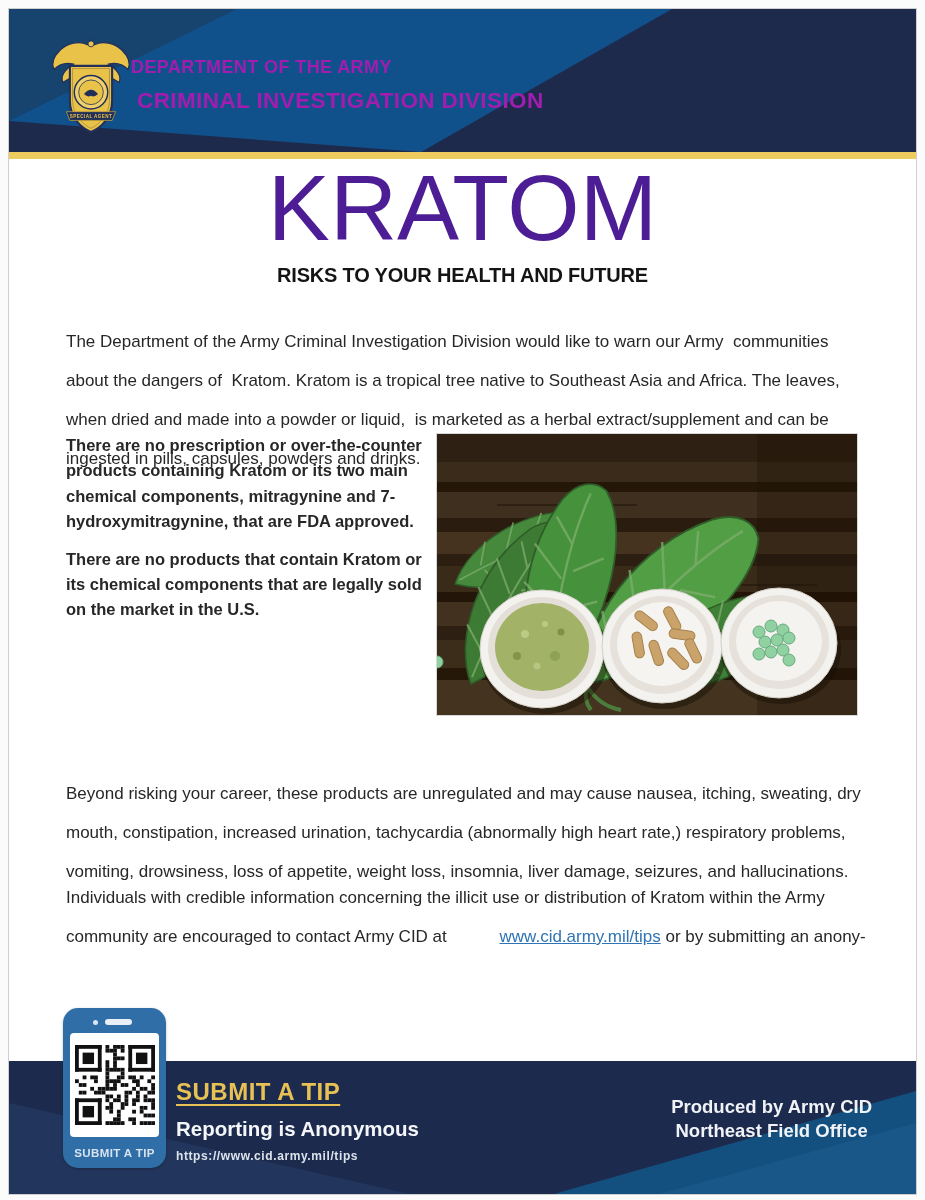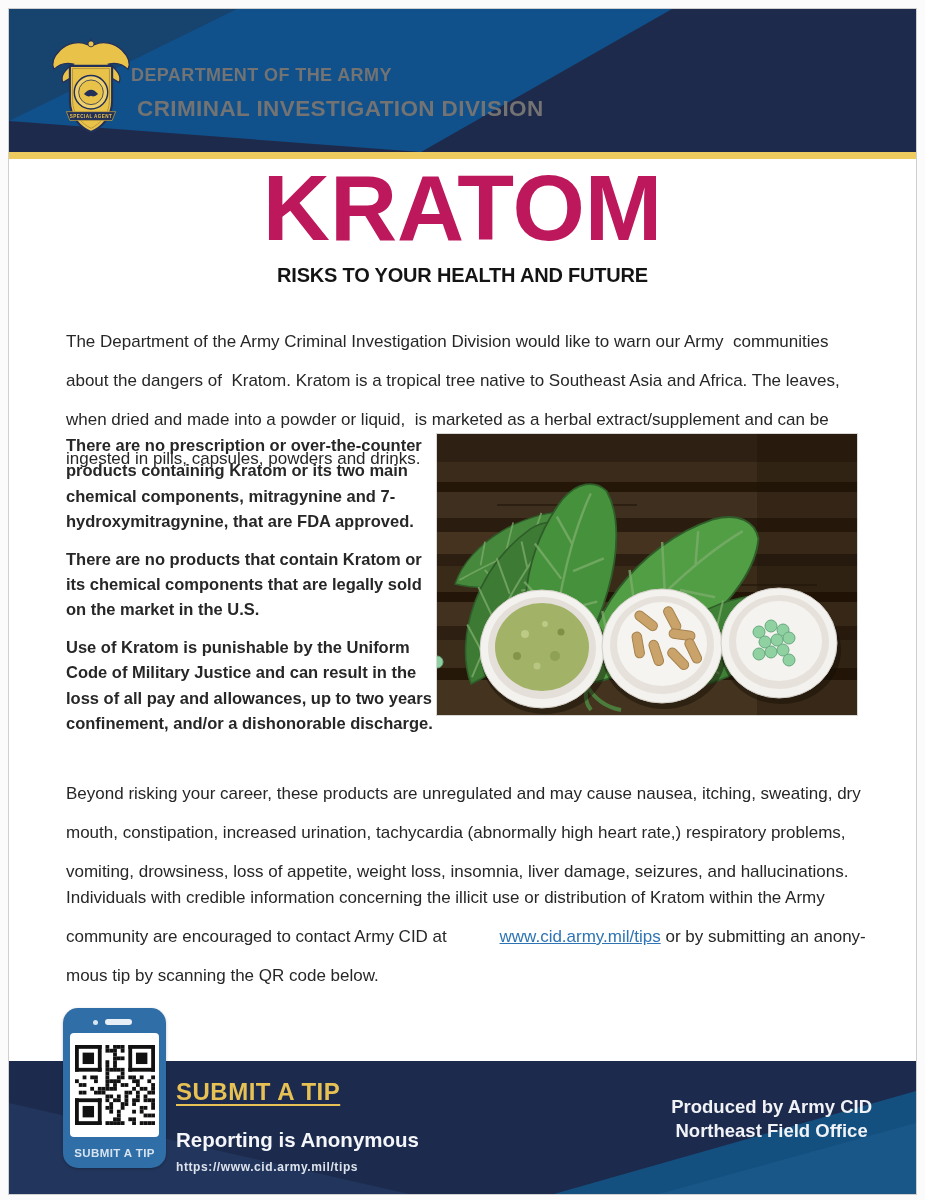--- a/index.html
+++ b/index.html
@@ -3,28 +3,28 @@
 <meta charset="utf-8">
 <style>
   html,body{margin:0;padding:0;background:#fbfbfb;font-family:"Liberation Sans",sans-serif;}
   .canvas{position:relative;width:925px;height:1200px;background:#fbfbfb;overflow:hidden;}
   .page{position:absolute;left:8px;top:8px;width:907px;height:1185px;background:#ffffff;border:1px solid #cfcfcf;overflow:hidden;}
 
   
   .header{position:absolute;left:0;top:0;width:907px;height:143px;}
   .header svg.deco{position:absolute;left:0;top:0;width:100%;height:100%;}
   .badge{position:absolute;left:38px;top:22px;width:88px;height:112px;}
-  .hdr-text{position:absolute;left:122px;top:56px;color:#737373;}
+  .hdr-text{position:absolute;left:122px;top:48px;color:#a21caf;}
   .hdr-line1{font-size:18px;font-weight:bold;letter-spacing:.4px;margin:0 0 10px 0;}
   .hdr-line2{font-size:22.5px;font-weight:bold;letter-spacing:.4px;margin:6px;}
   .gold-bar{position:absolute;left:0;top:143px;width:907px;height:7px;background:#eecb5e;}
 
   
   .title{position:absolute;left:0;top:150px;width:907px;text-align:center;
-         font-size:93px;font-weight:bold;line-height:98px;color:#be185d;letter-spacing:0px;}
+         font-size:93px;font-weight:normal;line-height:98px;color:#4c1d95;letter-spacing:0px;}
   .subtitle{position:absolute;left:0;top:255px;width:907px;text-align:center;
          font-size:20px;font-weight:bold;letter-spacing:-0.2px;color:#141414;}
 
   
   .para{position:absolute;color:#272727;font-size:17px;line-height:39px;white-space:pre-wrap;}
   .p-intro{left:57px;top:296px;width:790px;}
   .p-body2{left:57px;top:748px;width:806px;}
   .p-tips{left:57px;top:852px;width:806px;}
   .p-tips a{color:#2e74b5;text-decoration:underline;cursor:pointer;margin-left:48px;}
 
@@ -33,21 +33,21 @@
 
   .photo{position:absolute;left:427px;top:424px;width:420px;height:281px;border:1px solid #d8d8d8;background:#33241a;}
   .photo svg{display:block;}
 
   
   .footer{position:absolute;left:0;bottom:0;width:907px;height:133px;}
   .footer svg.deco{position:absolute;left:0;top:0;width:100%;height:100%;}
   .f-text{position:absolute;left:167px;top:1069px;}
   .f-heading{display:inline-block;color:#e7c153;font-size:24px;font-weight:bold;letter-spacing:.5px;
              text-decoration:underline;text-decoration-thickness:2px;text-underline-offset:4px;margin:0 0 10px 0;cursor:pointer;}
-  .f-sub{color:#f4f6fa;font-size:20.5px;font-weight:bold;margin:12px 0 8px 0;}
+  .f-sub{color:#f4f6fa;font-size:20.5px;font-weight:bold;margin:1px 0 8px 0;}
   .f-url{color:#dde3ec;font-size:12px;font-weight:bold;letter-spacing:.6px;margin:0;}
   .credit{position:absolute;right:44px;top:1086px;text-align:center;color:#f0f2f6;
           font-size:18.5px;font-weight:bold;line-height:1.32;}
 
   
   .phone{position:absolute;left:54px;top:999px;width:103px;height:160px;background:#2f6ea6;
          border-radius:15px;z-index:5;box-shadow:0 1px 3px rgba(0,0,0,.25);}
   .phone .dot{position:absolute;left:30px;top:12px;width:5px;height:5px;border-radius:50%;background:#d9e5f0;}
   .phone .dash{position:absolute;left:42px;top:11px;width:27px;height:6px;border-radius:3px;background:#e9eff6;}
   .phone .screen{position:absolute;left:7px;top:25px;width:89px;height:104px;background:#ffffff;border-radius:4px;
@@ -86,21 +86,20 @@
   <div class="gold-bar"></div>
 
   <div class="title">KRATOM</div>
   <div class="subtitle">RISKS TO YOUR HEALTH AND FUTURE</div>
 
   <p class="para p-intro">The Department of the Army Criminal Investigation Division would like to warn our Army  communities about the dangers of  Kratom. Kratom is a tropical tree native to Southeast Asia and Africa. The leaves, when dried and made into a powder or liquid,  is marketed as a herbal extract/supplement and can be ingested in pills, capsules, powders and drinks.</p>
 
   <div class="col">
     <p>There are no prescription or over-the-counter products containing Kratom or its two main chemical components, mitragynine and 7-hydroxymitragynine, that are FDA approved.</p>
     <p>There are no products that contain Kratom or its chemical components that are legally sold on the market in the U.S.</p>
-    <p>Use of Kratom is punishable by the Uniform Code of Military Justice and can result in the loss of all pay and allowances, up to two years confinement, and/or a dishonorable discharge.</p>
   </div>
 
   <div class="photo">
     <svg viewBox="0 0 420 281" width="420" height="281">
       <defs>
         <g id="leaf">
           <path class="lfb" d="M0,0 C18,-26 64,-40 104,-26 C116,-21 120,-12 116,-4 C96,18 34,20 0,0 Z" stroke="#2f5d2a" stroke-width="1"></path>
           <path d="M4,-2 C40,-10 80,-16 112,-12 M22,-8 L30,-24 M42,-11 L54,-32 M62,-13 L76,-33 M82,-13 L94,-26 M24,-4 L30,8 M46,-6 L56,10 M68,-8 L80,6" fill="none" stroke="#7fae6d" stroke-width="1.3" opacity="0.75"></path>
         </g>
       </defs>
@@ -173,21 +172,21 @@
             <circle cx="334" cy="218" r="6"></circle>
         <circle cx="346" cy="216" r="6"></circle>
             <circle cx="340, " cy="228" r="6"></circle>
         <circle cx="352" cy="226" r="6"></circle>
       </g>
     </svg>
   </div>
 
   <p class="para p-body2">Beyond risking your career, these products are unregulated and may cause nausea, itching, sweating, dry mouth, constipation, increased urination, tachycardia (abnormally high heart rate,) respiratory problems, vomiting, drowsiness, loss of appetite, weight loss, insomnia, liver damage, seizures, and hallucinations.</p>
 
-  <p class="para p-tips"><span>Individuals with credible information concerning the illicit use or distribution of Kratom within the Army community are encouraged to contact Army CID at </span><a>www.cid.army.mil/tips</a><span> or by submitting an anony-</span><br><span>mous tip by scanning the QR code below.</span></p>
+  <p class="para p-tips"><span>Individuals with credible information concerning the illicit use or distribution of Kratom within the Army community are encouraged to contact Army CID at </span><a>www.cid.army.mil/tips</a><span> or by submitting an anony-</span><br></p>
 
   <div class="footer">
     <svg class="deco" viewBox="0 0 907 133" preserveAspectRatio="none">
       <rect x="0" y="0" width="907" height="133" fill="#1c2b4d"></rect>
       <polygon points="0,42 400,133 0,133" fill="#22355c"></polygon>
       <polygon points="545,133 907,30 907,133" fill="#14507f"></polygon>
       <polygon points="650,133 907,62 907,133" fill="#1c5c8f" opacity="0.55"></polygon>
     </svg>
   </div>
 

